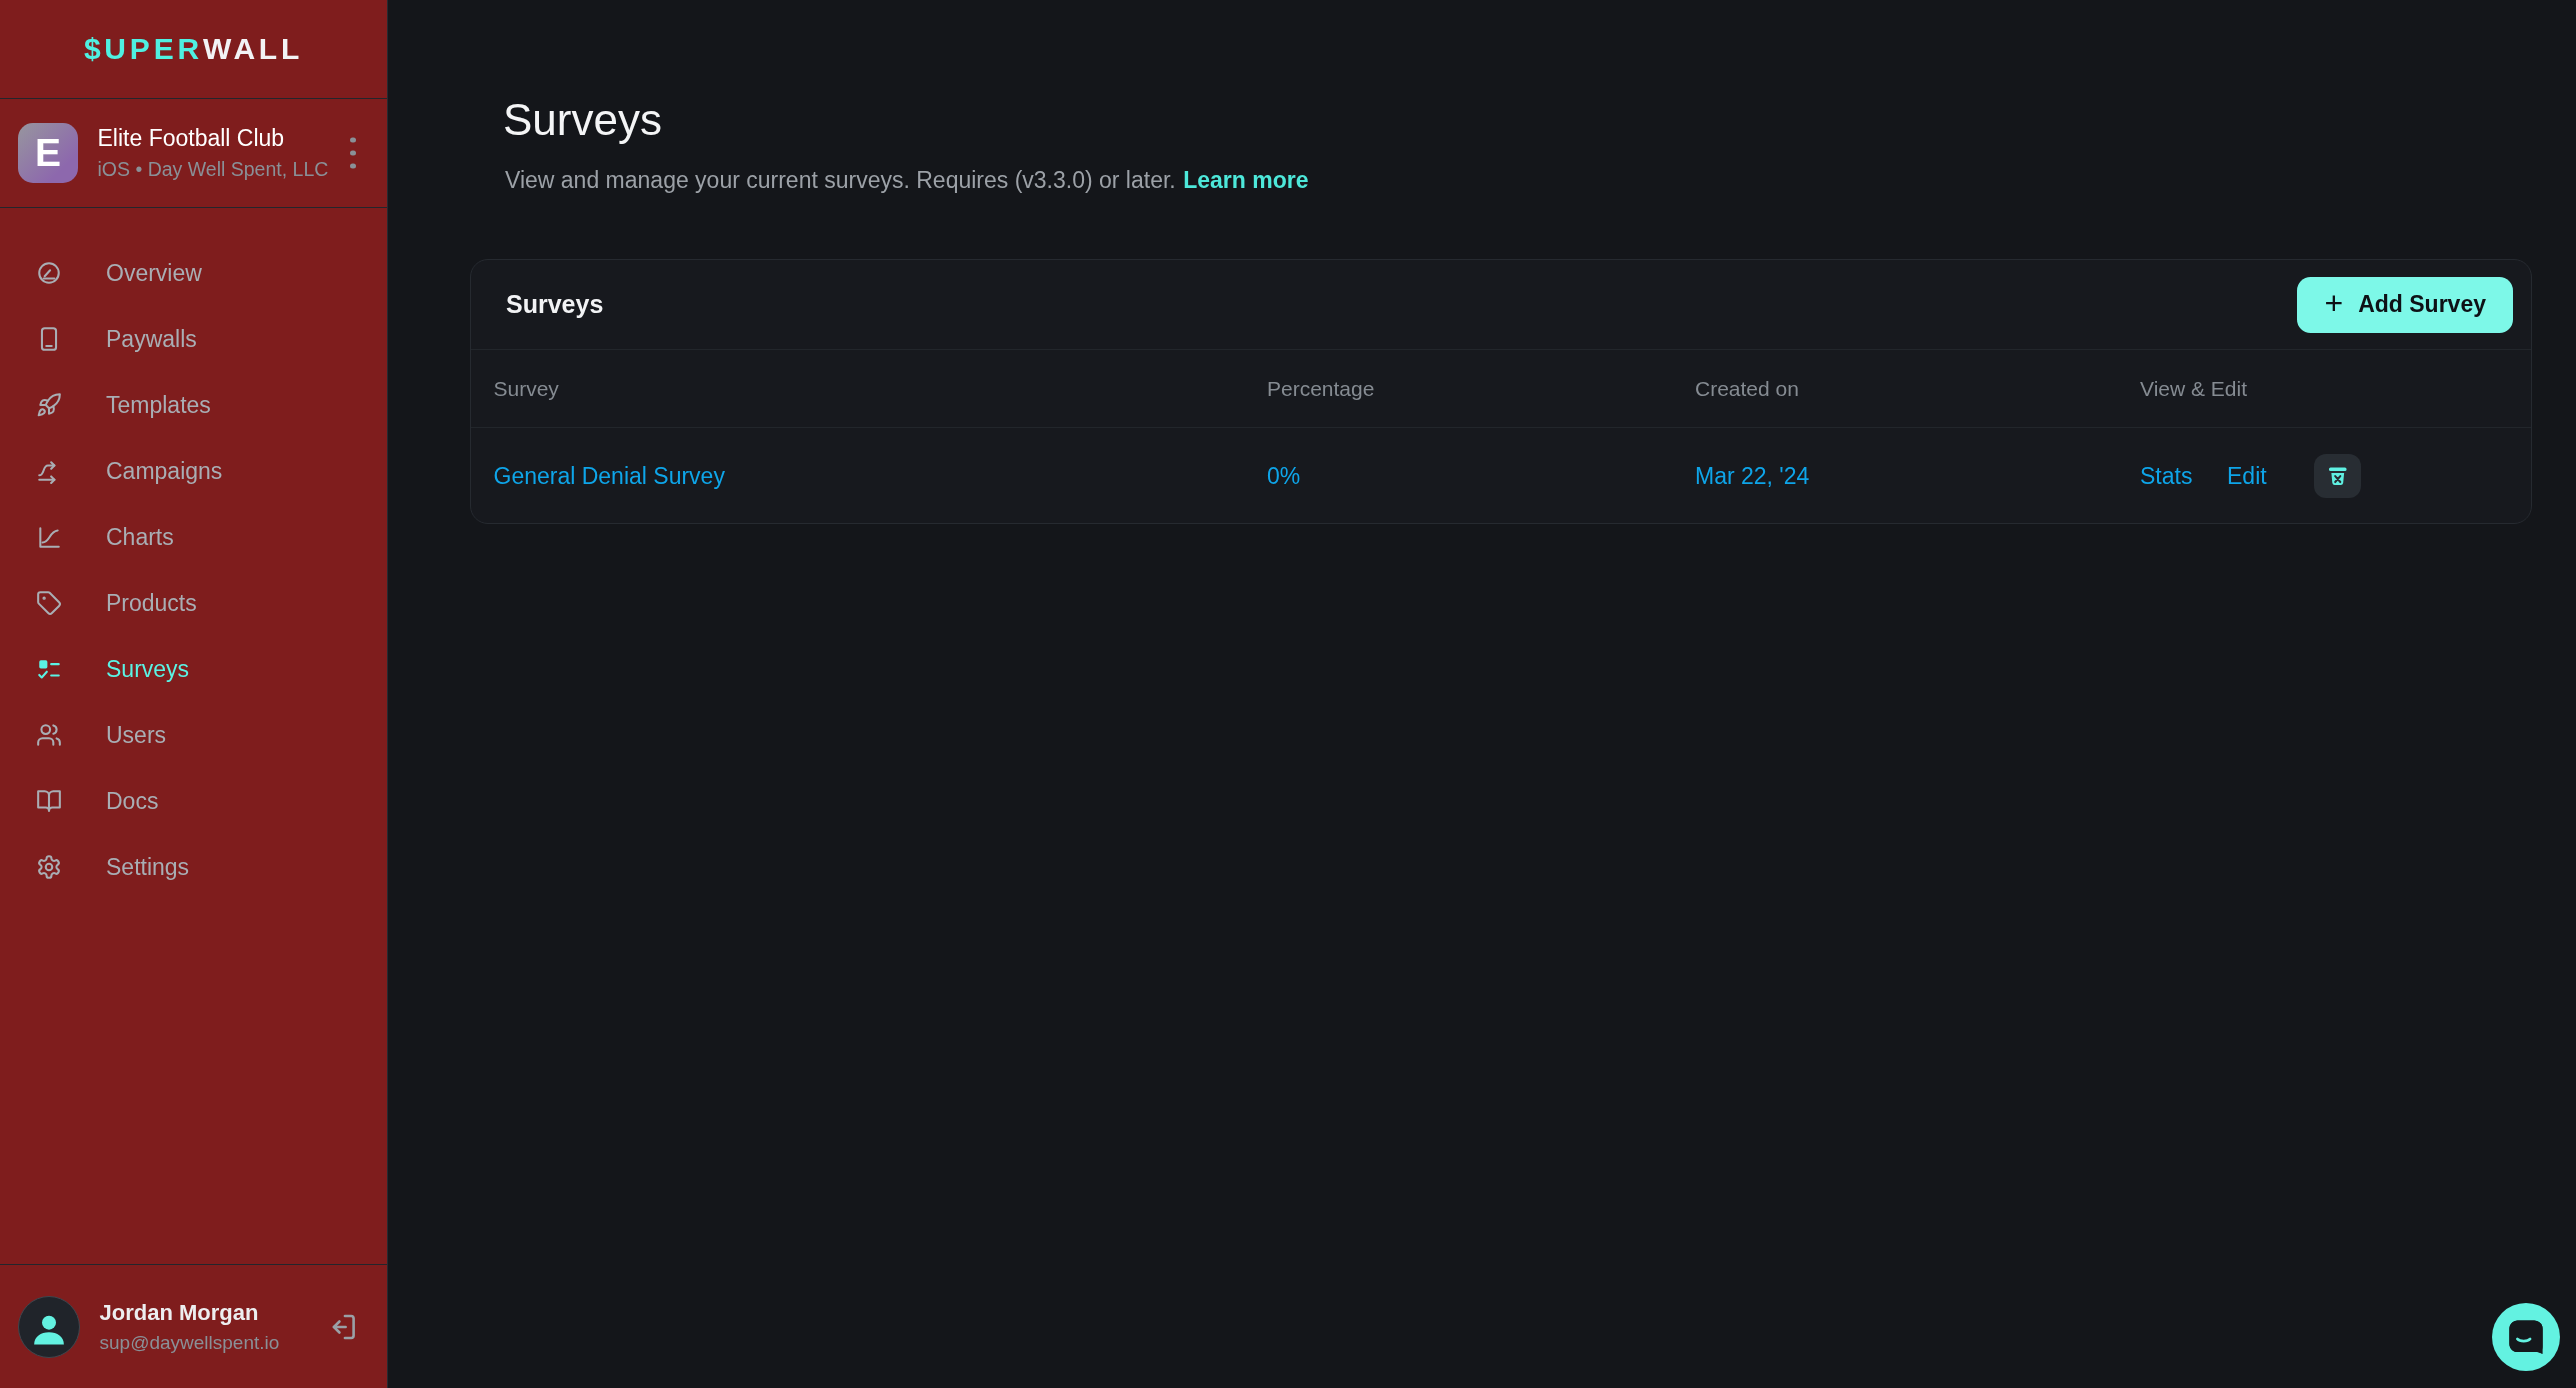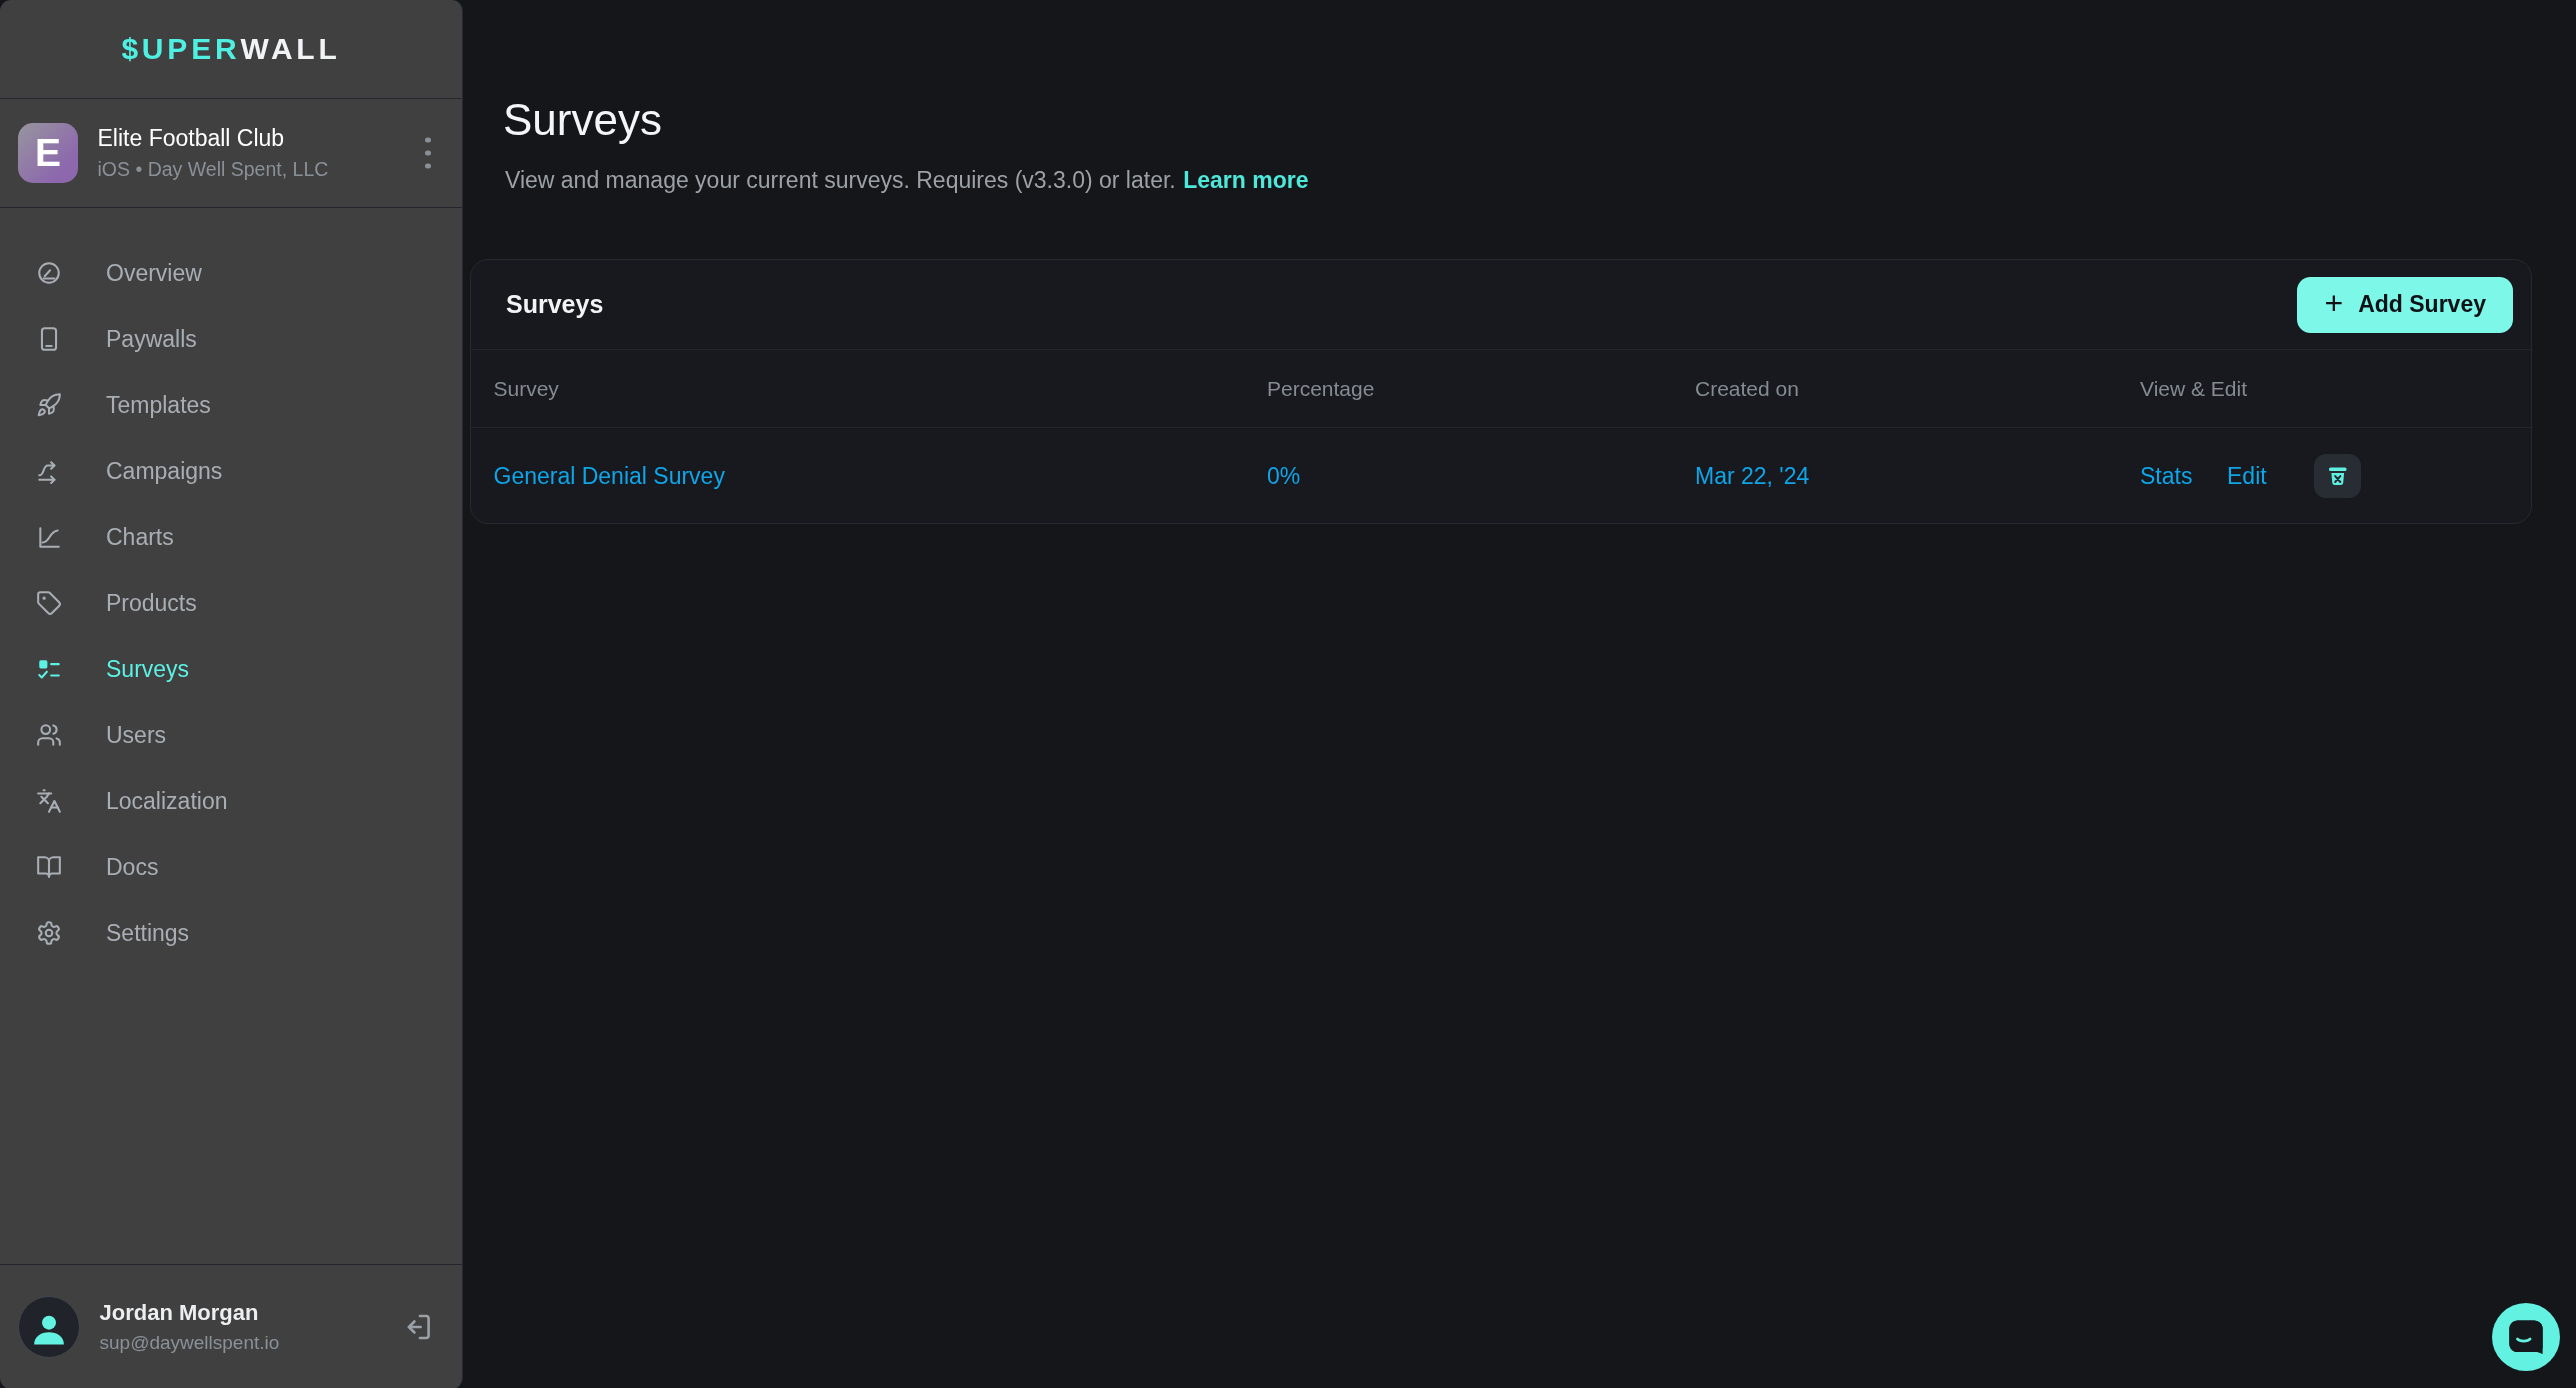--- a/index.html
+++ b/index.html
@@ -6,22 +6,22 @@
   html,body { width:2576px; height:1389px; }
   body {
     position:relative;
     background:#14161A;
     font-family:"Liberation Sans", sans-serif;
     overflow:hidden;
     color:#F2F3F5;
   }
   
   .sidebar {
-    position:absolute; left:0; top:0; width:463px; height:1389px;
-    background:#404040; border-right:0.8px solid #262A30;border-radius:11px;
+    position:absolute; left:0; top:0; width:388px; height:1389px;
+    background:#7f1d1d; border-right:0.8px solid #262A30;
   }
   .logo {
     height:99px; display:flex; align-items:center; justify-content:center;
     border-bottom:0.8px solid #23262C;
     font-size:30px; font-weight:700; letter-spacing:3.8px; white-space:nowrap;
   }
   .logo .p1 { color:#4FF0E1; }
   .logo .p2 { color:#F2F3F5; }
 
   .workspace {
@@ -220,31 +220,20 @@
     <div class="nav-item">
       <svg viewBox="0 0 24 24" fill="none" stroke="currentColor" stroke-width="1.9" stroke-linecap="round" stroke-linejoin="round">
           <path d="M16 21v-2a4 4 0 0 0-4-4H6a4 4 0 0 0-4 4v2"></path>
           <circle cx="9" cy="7" r="4"></circle>
           <path d="M22 21v-2a4 4 0 0 0-3-3.87"></path>
           <path d="M16 3.13a4 4 0 0 1 0 7.75"></path>
         </svg>
       <span class="nav-label">Users</span>
     </div>
 
-    <div class="nav-item">
-      <svg viewBox="0 0 24 24" fill="none" stroke="currentColor" stroke-width="1.9" stroke-linecap="round" stroke-linejoin="round">
-          <path d="m5 8 6 6"></path>
-          <path d="m4 14 6-6 2-3"></path>
-          <path d="M2 5h12"></path>
-          <path d="M7 2h1"></path>
-          <path d="m22 22-5-10-5 10"></path>
-          <path d="M14 18h6"></path>
-        </svg>
-      <span class="nav-label">Localization</span>
-    </div>
 
     <div class="nav-item">
       <svg viewBox="0 0 24 24" fill="none" stroke="currentColor" stroke-width="1.9" stroke-linecap="round" stroke-linejoin="round">
           <path d="M2 3h6a4 4 0 0 1 4 4v14a3 3 0 0 0-3-3H2z"></path>
           <path d="M22 3h-6a4 4 0 0 0-4 4v14a3 3 0 0 1 3-3h7z"></path>
         </svg>
       <span class="nav-label">Docs</span>
     </div>
 
 

